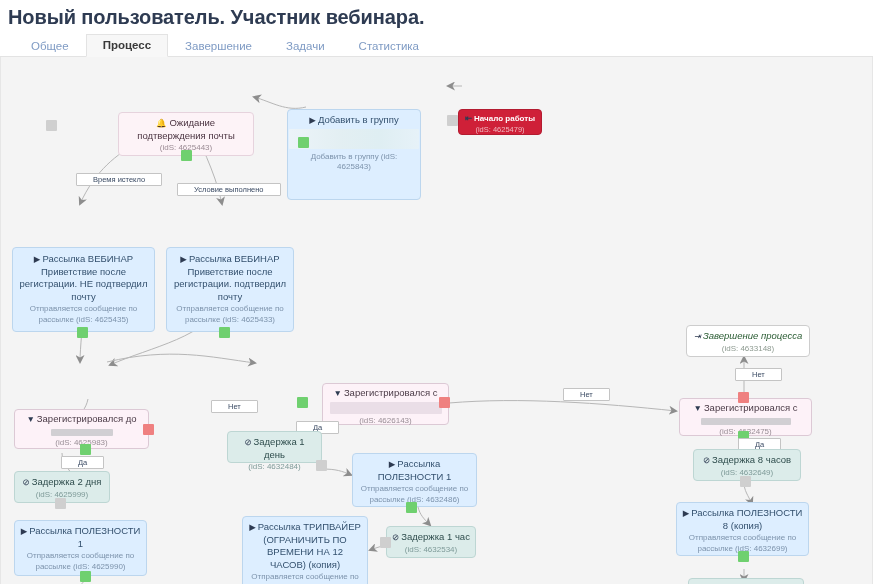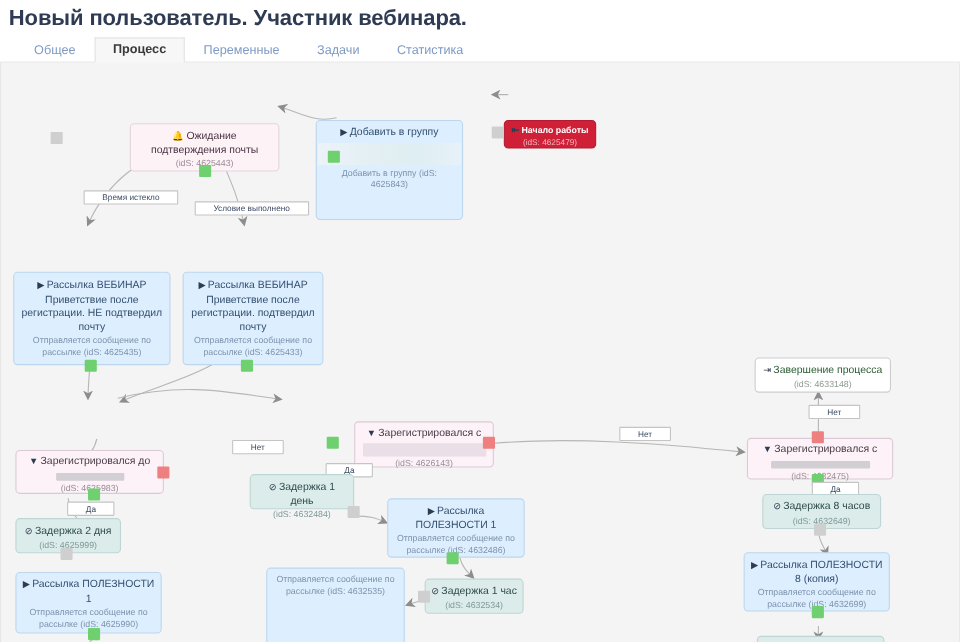--- a/index.html
+++ b/index.html
@@ -92,21 +92,21 @@
   .n-wait { background: #fdf3f7; border-color: #e6d3dd; }
   .n-wait .title { color: #4a3340; }
   .n-wait .sub { color: #9b8b94; }
   .n-cond { background: #fdf2f8; border-color: #dcc9d5; }
   .n-cond .title { color: #4a3a46; }
   .n-cond .sub { color: #998e96; }
   .n-start { background: #cf2038; border-color: #b31b30; }
   .n-start .title { color: #ffffff; font-weight: bold; font-size: 8px; line-height: 10px; }
   .n-start .sub { color: #f0b9c1; font-size: 7.5px; line-height: 9px; }
   .n-end { background: #ffffff; border-color: #cdcdcd; }
-  .n-end .title { color: #2a5c33; }
+  .n-end .title { color: #2a5c33; font-style: italic; }
   .n-end .sub { color: #8d9a90; }
 
   .redact {
     height: 7px;
     margin: 3px auto 2px auto;
     border-radius: 1px;
     background: #c9c9cd;
     opacity: 0.85;
   }
   .redact-wide {
@@ -144,21 +144,21 @@
   }
 </style>
 </head>
 <body>
 
 <div id="page-title">Новый пользователь. Участник вебинара.</div>
 
 <div id="tabs">
   <div class="tab">Общее</div>
   <div class="tab active">Процесс</div>
-  <div class="tab">Переменные</div>
+  <div class="tab">Завершение</div>
   <div class="tab">Задачи</div>
   <div class="tab">Статистика</div>
 </div>
 
 <div id="canvas-wrap">
 
   <svg id="edges" viewBox="0 0 873 540">
     <defs>
       <marker id="ah" markerWidth="9" markerHeight="9" refX="7" refY="4.5" orient="auto">
         <path d="M0,0 L9,4.5 L0,9 L2.5,4.5 z" fill="#8d8d8d"></path>
@@ -334,20 +334,23 @@
 
   <div class="node n-delay" style="left:386px; top:469px; width:90px; height:32px; padding:4px 4px;">
     <div class="title">
       <span class="ico">⊘</span><span>Задержка 1 час</span>
     </div>
     <div class="sub">(idS: 4632534)</div>
   </div>
   <div class="port grey" style="left:380px; top:480px;"></div>
 
   <div class="node n-mail" style="left:242px; top:459px; width:126px; height:76px; padding:4px 5px;">
+    <div class="title">
+      <span class="ico">▶</span><span>Рассылка ТРИПВАЙЕР (ОГРАНИЧИТЬ ПО ВРЕМЕНИ НА 12 ЧАСОВ) (копия)</span>
+    </div>
     <div class="sub">Отправляется сообщение по рассылке (idS: 4632535)</div>
   </div>
 
   <div class="node n-delay" style="left:693px; top:392px; width:108px; height:32px; padding:4px 4px;">
     <div class="title">
       <span class="ico">⊘</span><span>Задержка 8 часов</span>
     </div>
     <div class="sub">(idS: 4632649)</div>
   </div>
   <div class="port grey" style="left:740px; top:419px;"></div>

